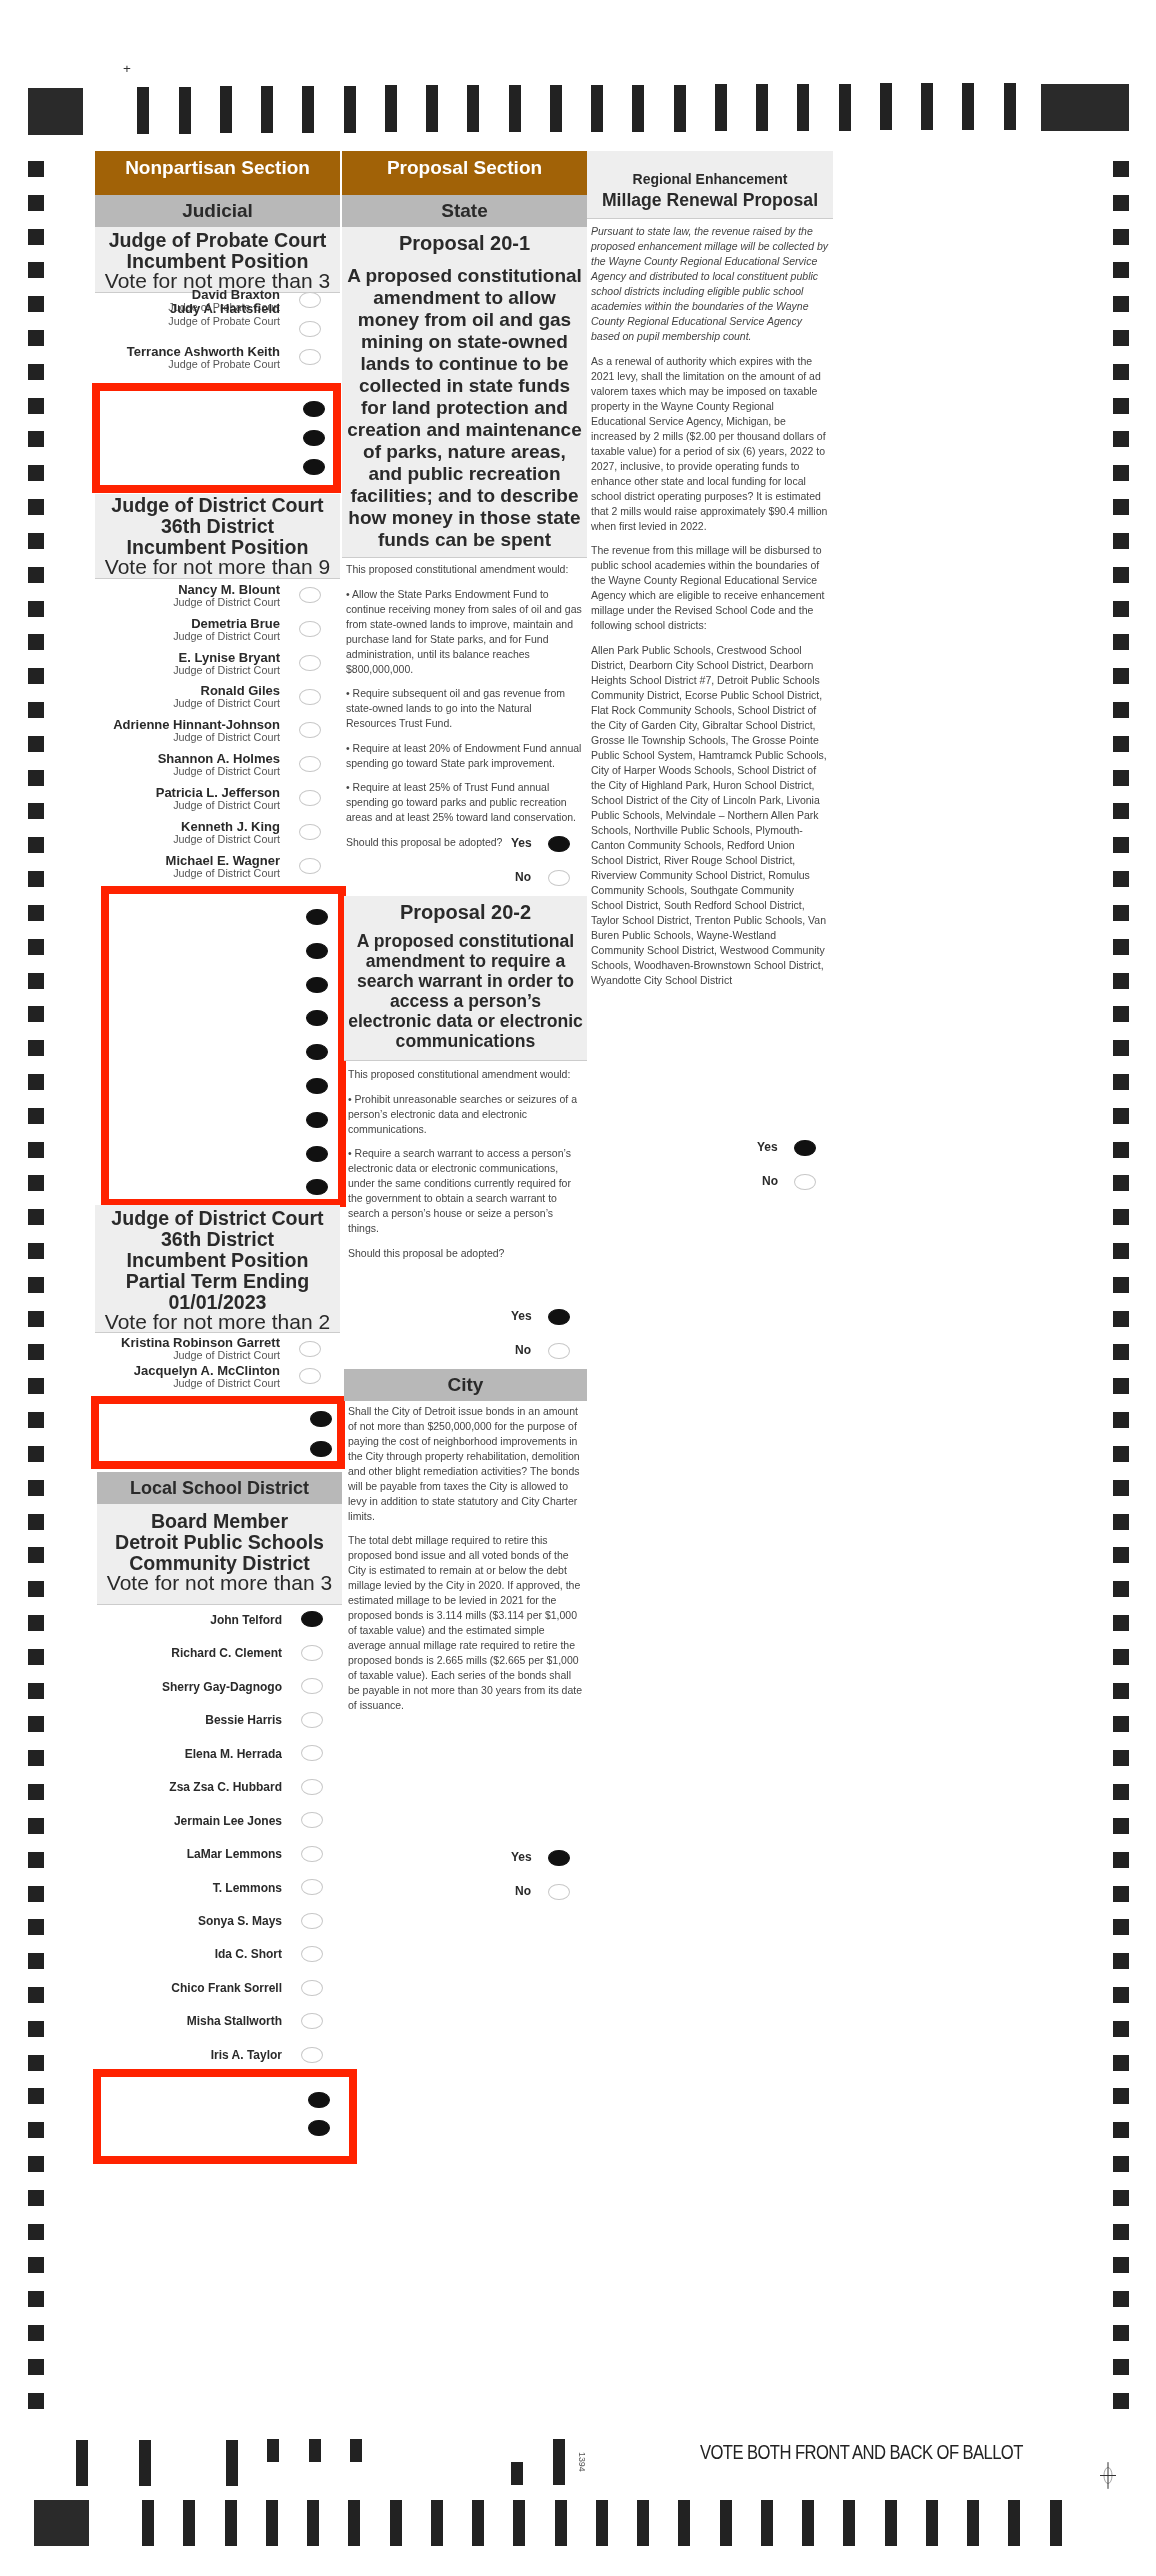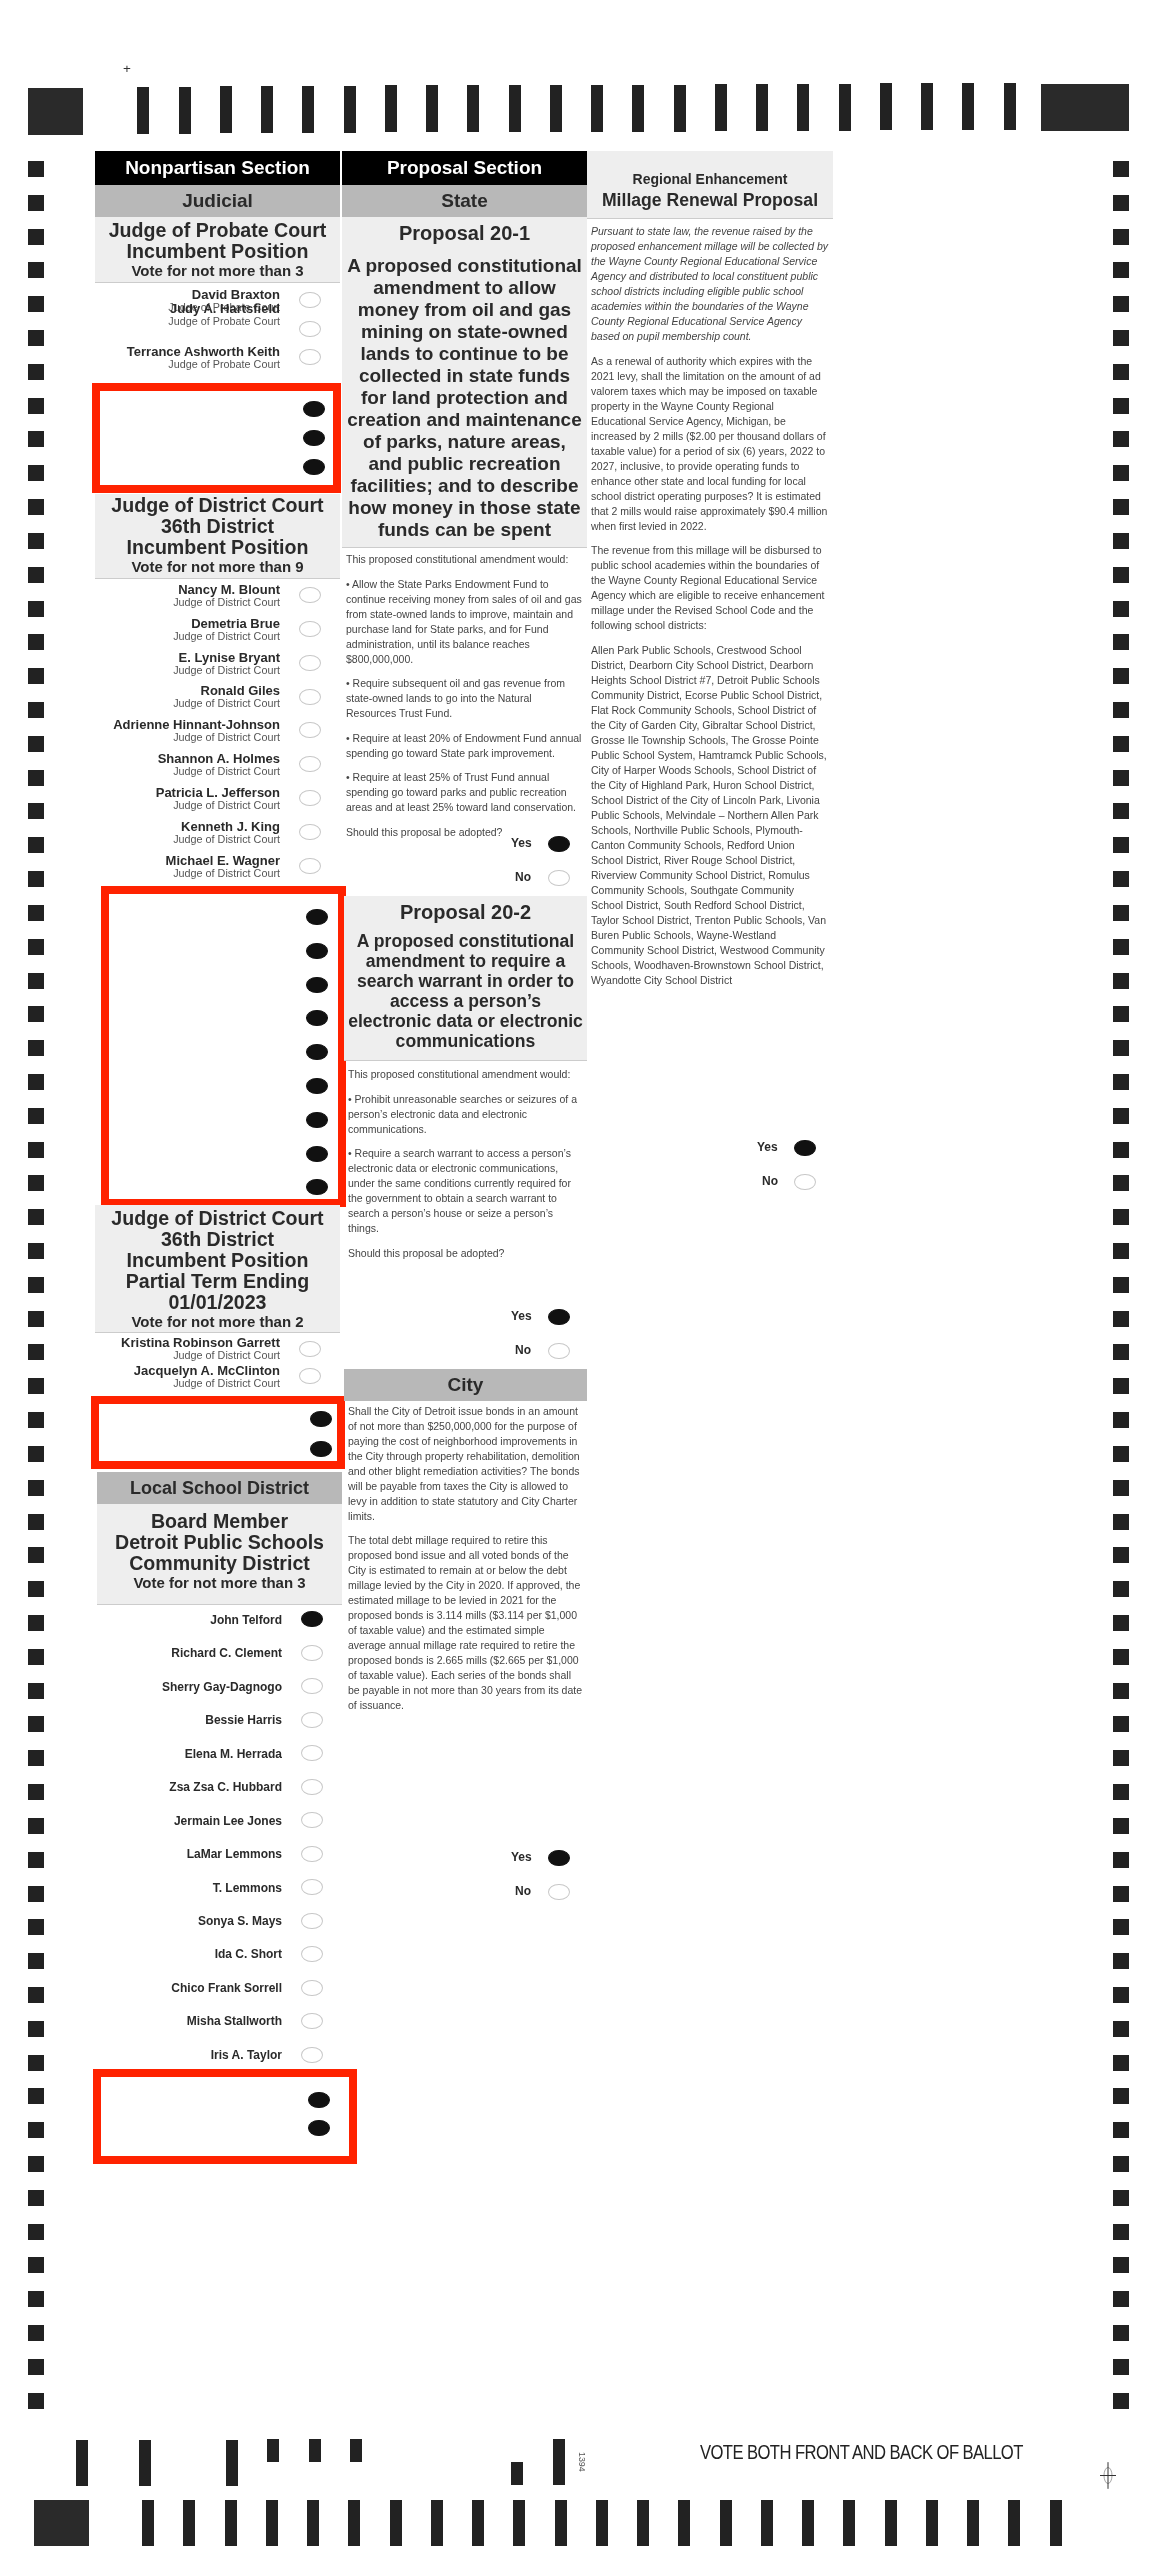--- a/index.html
+++ b/index.html
@@ -3,25 +3,25 @@
 <meta charset="utf-8">
 <style>
   * { box-sizing: border-box; margin: 0; padding: 0; }
   body { width: 1156px; height: 2576px; background: #ffffff; position: relative; overflow: hidden; font-family: "Liberation Sans", sans-serif; color: #2a2a2a; }
   .abs { position: absolute; }
   .timing-bar { position: absolute; background: #222; }
   .side-mark { position: absolute; width: 16px; height: 16px; background: #222; }
   .corner-block { position: absolute; background: #2a2a2a; }
 
   .col { position: absolute; }
-  .hdr-dark { background: #000000; color: #fff; font-weight: bold; text-align: center; font-size: 19px; height: 34px; line-height: 34px; }
+  .hdr-dark { background: #a16207; color: #fff; font-weight: bold; text-align: center; font-size: 19px; height: 44px; line-height: 34px; }
   .hdr-mid { background: #b8b8b8; color: #2a2a2a; font-weight: bold; text-align: center; font-size: 19px; }
   .contest-hdr { background: #eeeeee; text-align: center; font-weight: bold; color: #2a2a2a; border-bottom: 0.7px solid #ccc; }
   .contest-hdr .t { font-size: 19.6px; line-height: 21px; }
-  .contest-hdr .v { font-size: 15px; font-weight: bold; line-height: 17.6px; }
+  .contest-hdr .v { font-size: 21px; font-weight: normal; line-height: 17.6px; }
 
   .cand { position: absolute; right: 0; width: 243px; text-align: right; padding-right: 60px; }
   .cand .nm { font-weight: bold; font-size: 13px; line-height: 14px; color: #2a2a2a; }
   .cand .ti { font-size: 10.8px; line-height: 11.5px; color: #555; }
   .bubble { position: absolute; width: 21.6px; height: 16px; border: 1px solid #c8c8c8; border-radius: 50%; background: #fff; }
   .bubble.filled { background: #111; border-color: #111; }
 
   .board-cand { position: absolute; right: 0; width: 243px; text-align: right; padding-right: 60px; font-weight: bold; font-size: 12px; color: #2a2a2a; line-height: 15px; }
 
   .redbox { position: absolute; border: 8px solid #ff2200; background: #fff; }

